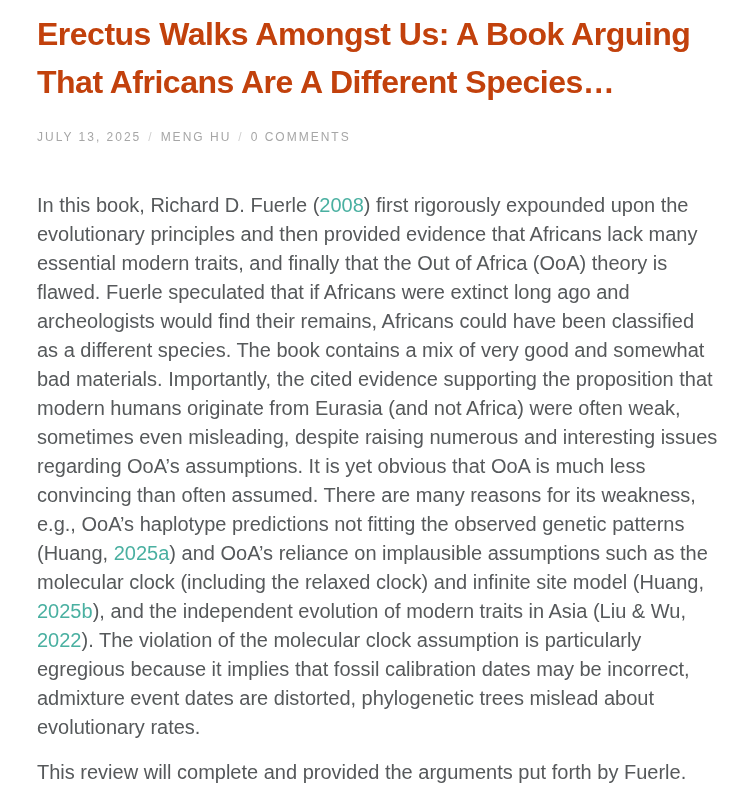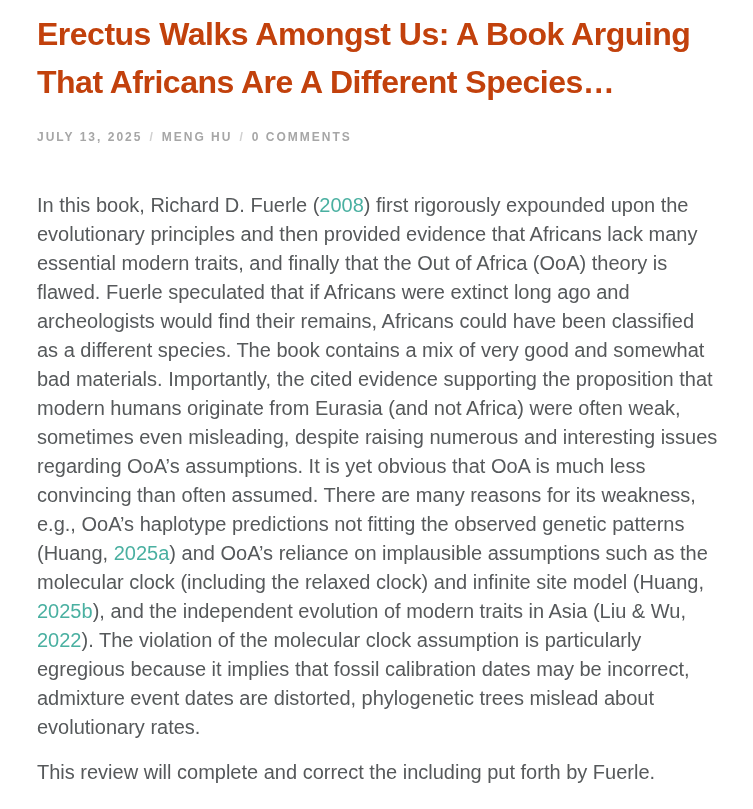--- a/index.html
+++ b/index.html
@@ -22,21 +22,21 @@
     letter-spacing: -0.5px;
     color: #c2410c;
   }
   .post-meta {
     margin-top: 22px;
     font-size: 12px;
     line-height: 18px;
     letter-spacing: 2px;
     text-transform: uppercase;
     color: #a6a6a6;
-    font-weight: 700;
+    font-weight: 400;
   }
   .post-meta a {
     color: #a6a6a6;
     text-decoration: none;
   }
   .post-meta .sep {
     color: #d0d0d0;
     margin: 0 7px;
   }
   .entry-content {
@@ -60,16 +60,16 @@
 <div class="page">
   <article>
     <h1 class="post-title">Erectus Walks Amongst Us: A Book Arguing That Africans Are A Different Species…</h1>
 
     <div class="post-meta">
       <span>July 13, 2025</span><span class="sep">/</span><a href="#">Meng Hu</a><span class="sep">/</span><a href="#">0 Comments</a>
     </div>
 
     <div class="entry-content">
       <p><span>In this book, Richard D. Fuerle (</span><a class="ref-link" href="#">2008</a><span>) first rigorously expounded upon the evolutionary principles and then provided evidence that Africans lack many essential modern traits, and finally that the Out of Africa (OoA) theory is flawed. Fuerle speculated that if Africans were extinct long ago and archeologists would find their remains, Africans could have been classified as a different species. The book contains a mix of very good and somewhat bad materials. Importantly, the cited evidence supporting the proposition that modern humans originate from Eurasia (and not Africa) were often weak, sometimes even misleading, despite raising numerous and interesting issues regarding OoA’s assumptions. It is yet obvious that OoA is much less convincing than often assumed. There are many reasons for its weakness, e.g., OoA’s haplotype predictions not fitting the observed genetic patterns (Huang, </span><a class="ref-link" href="#">2025a</a><span>) and OoA’s reliance on implausible assumptions such as the molecular clock (including the relaxed clock) and infinite site model (Huang, </span><a class="ref-link" href="#">2025b</a><span>), and the independent evolution of modern traits in Asia (Liu &amp; Wu, </span><a class="ref-link" href="#">2022</a><span>). The violation of the molecular clock assumption is particularly egregious because it implies that fossil calibration dates may be incorrect, admixture event dates are distorted, phylogenetic trees mislead about evolutionary rates.</span></p>
-      <p><span>This review will complete and correct the including put forth by Fuerle.</span></p>
+      <p><span>This review will complete and provided the arguments put forth by Fuerle.</span></p>
     </div>
   </article>
 </div>
 
 </body></html>

